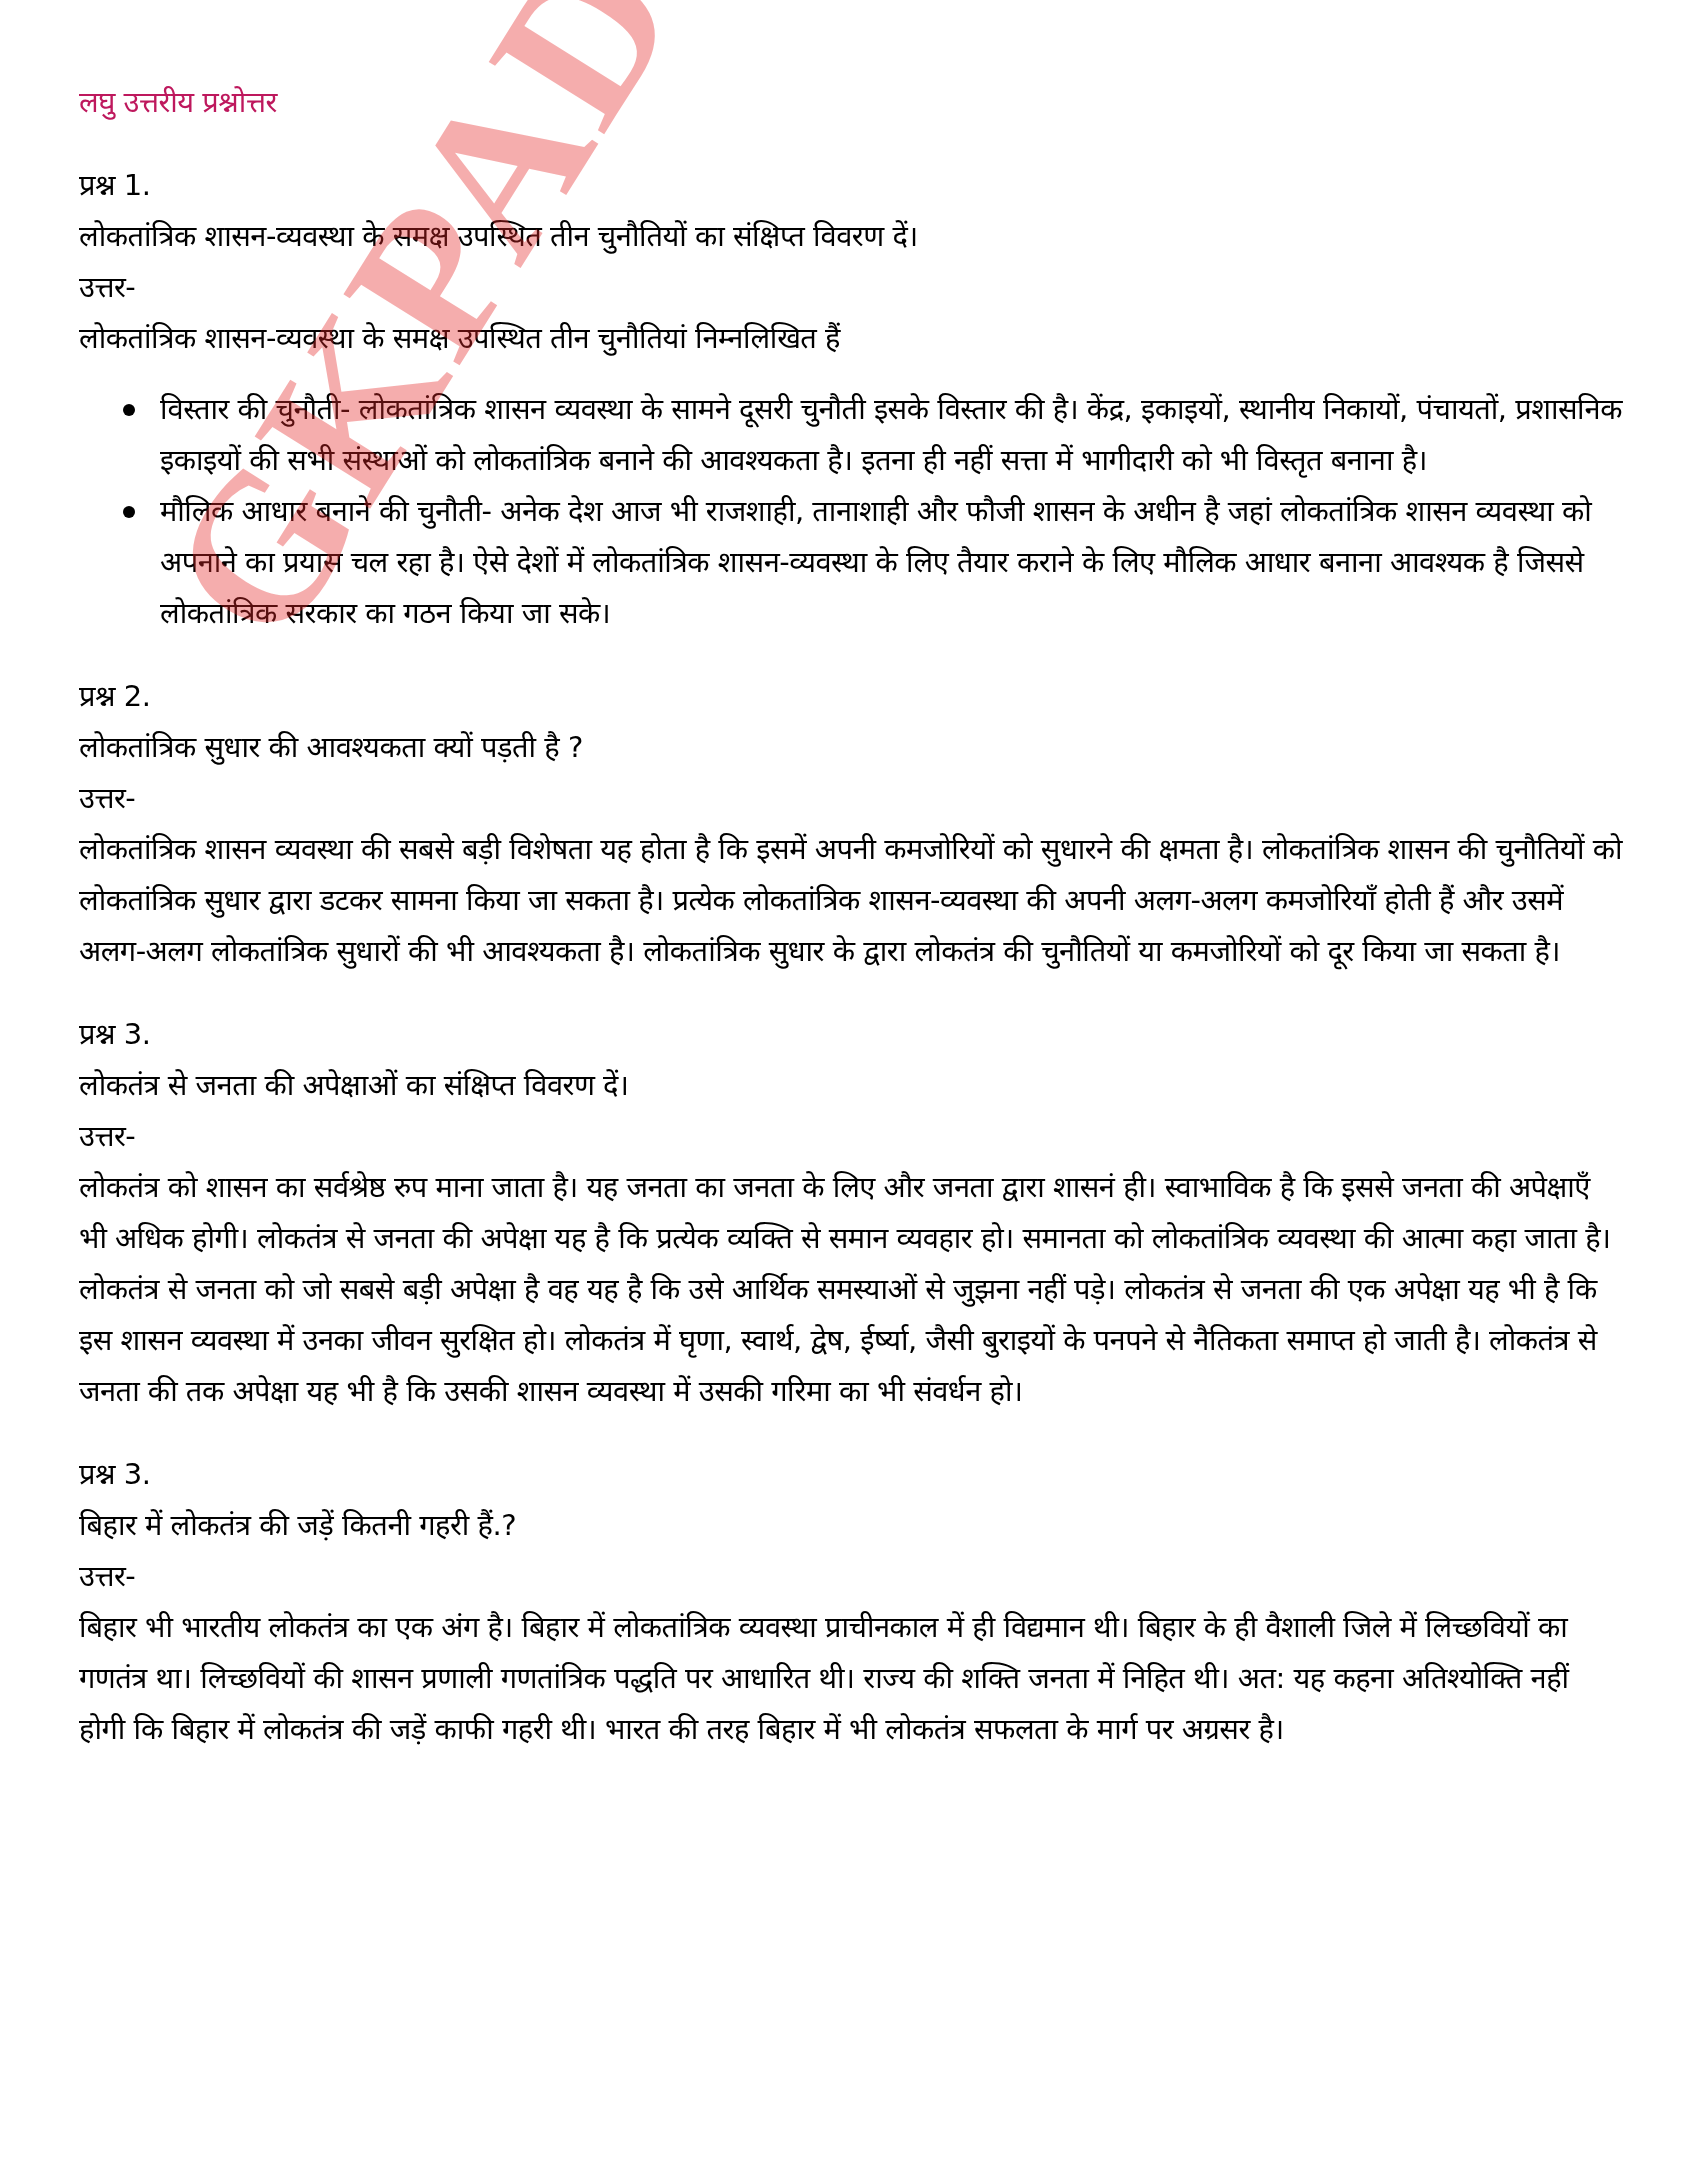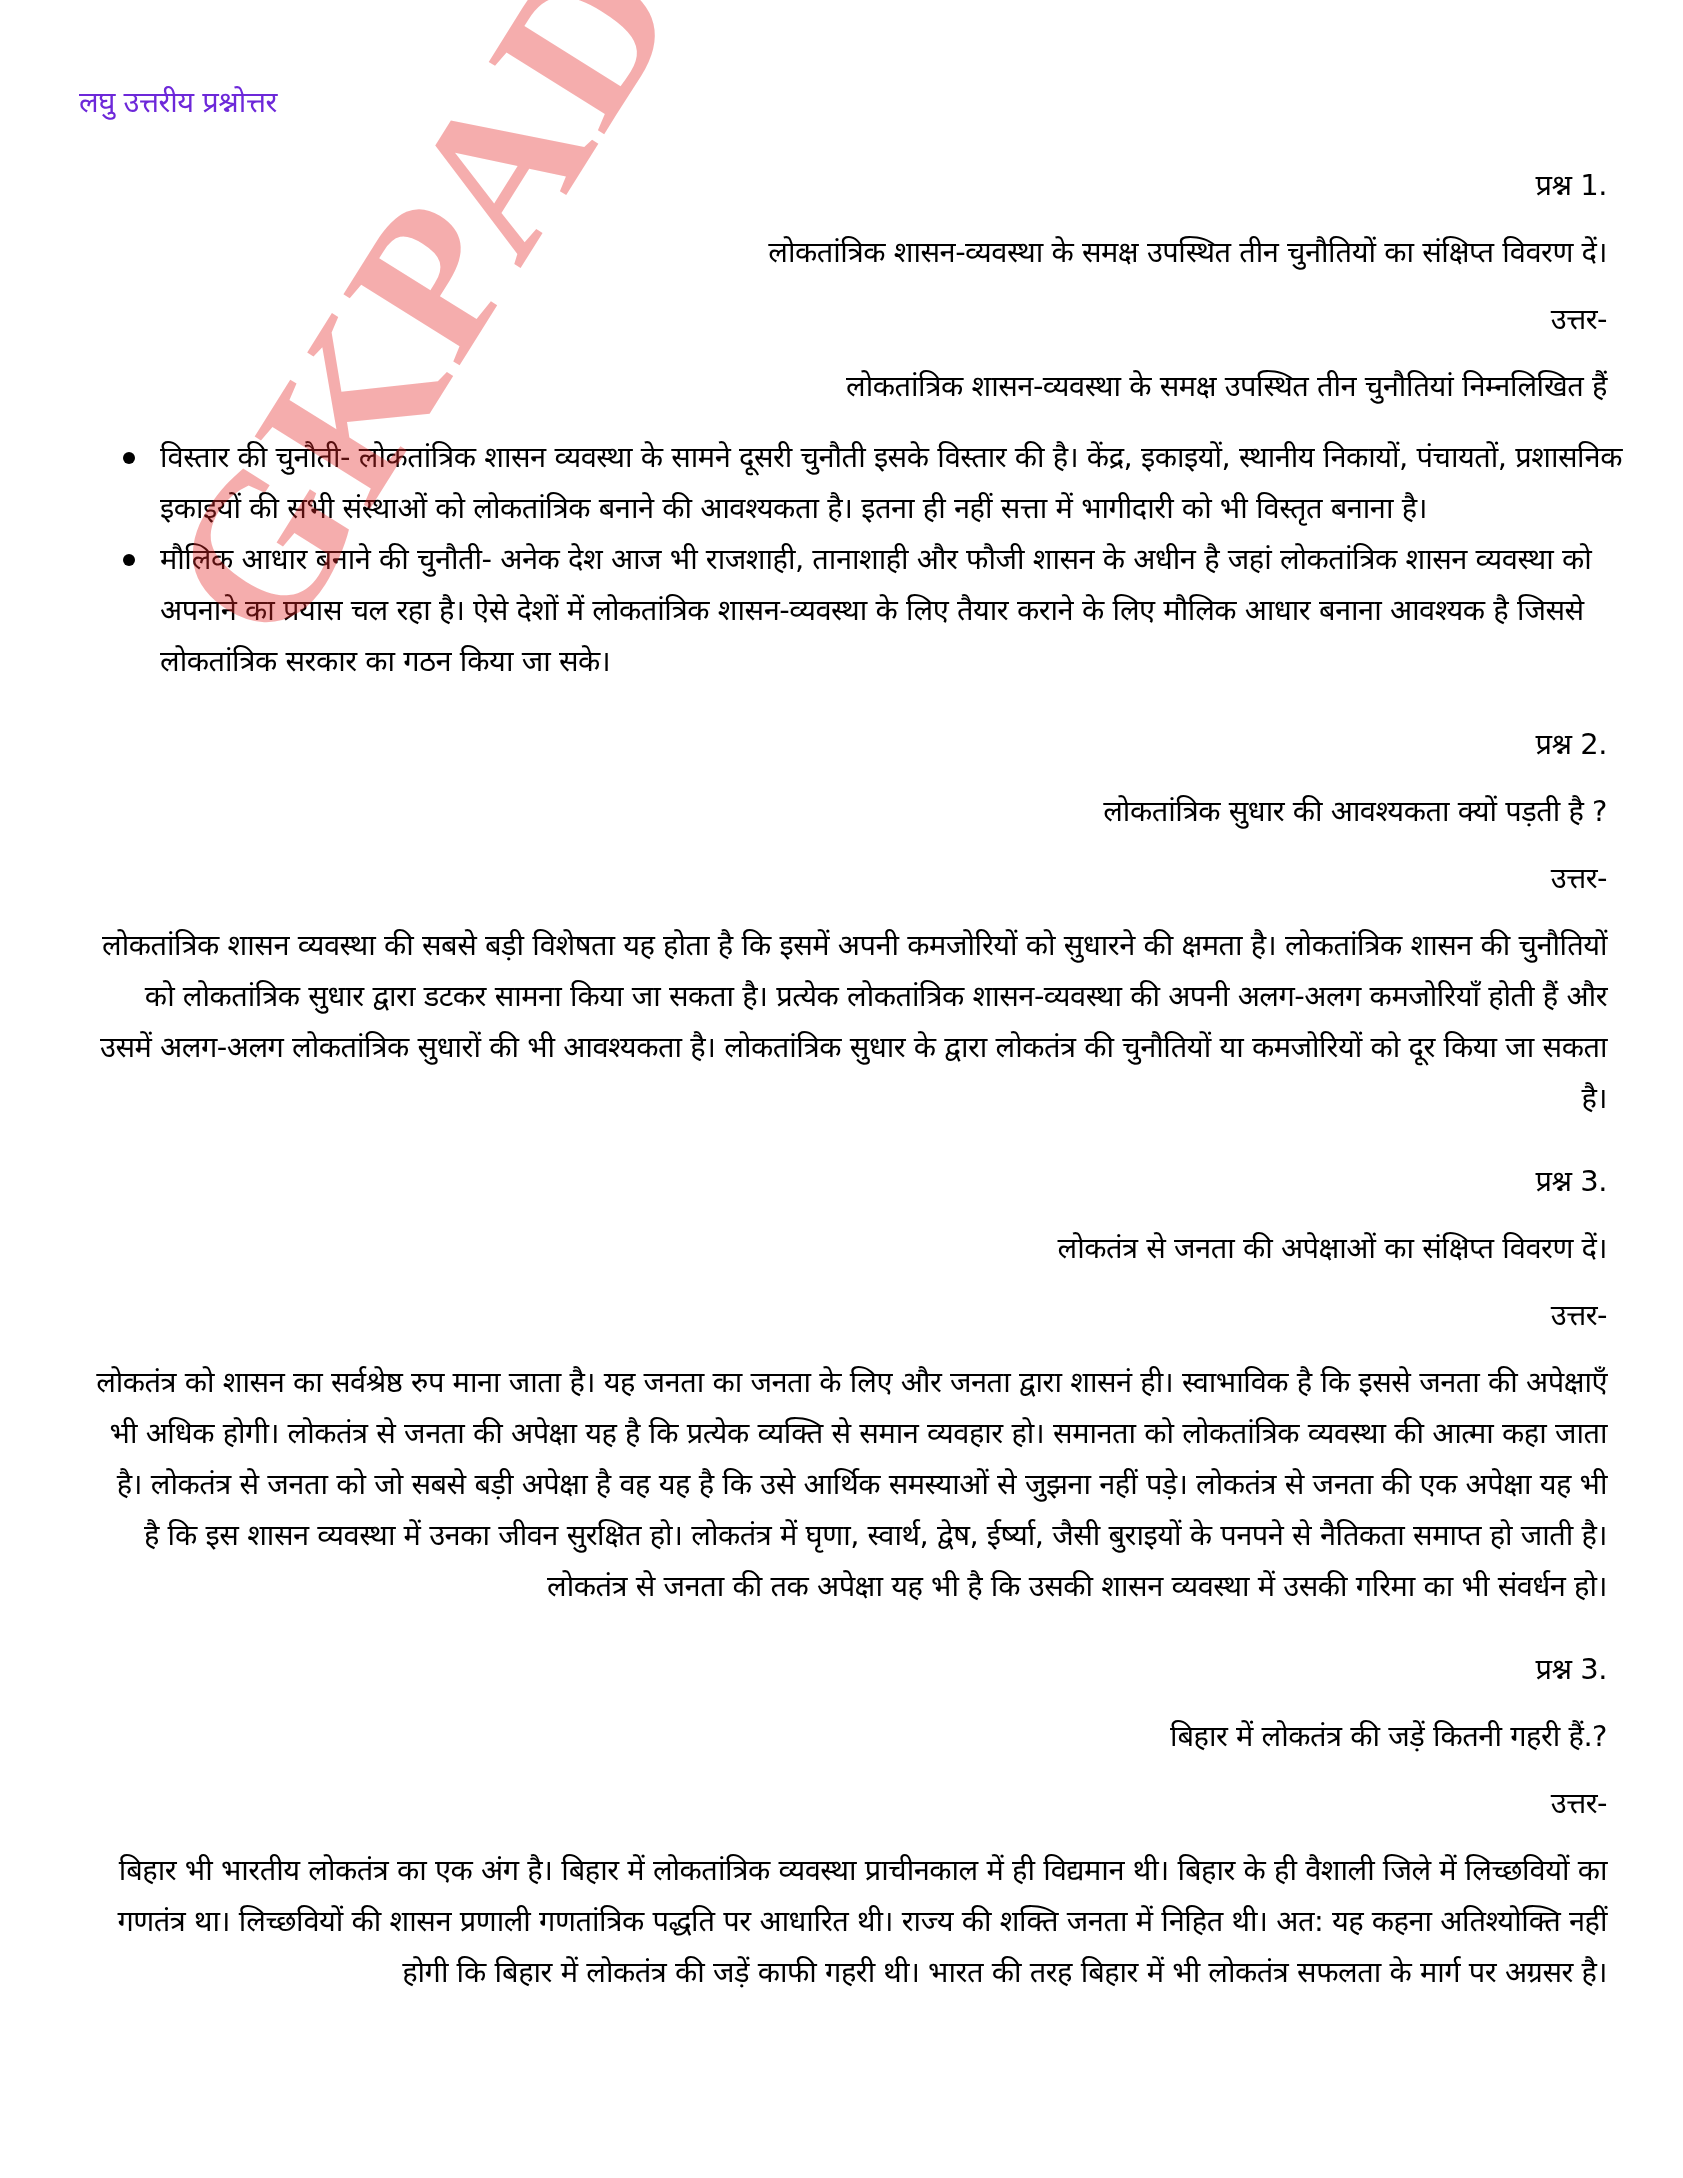--- a/index.html
+++ b/index.html
@@ -18,28 +18,28 @@
     .page {
       position: absolute;
       left: 79px;
       top: 77px;
       width: 1544px;
       font-size: 29px;
       line-height: 51px;
       letter-spacing: -0.5px;
     }
     .doc-title {
-      color: #6d28d9;
+      color: #be185d;
       margin: 0 0 32px 0;
       font-weight: normal;
       font-size: 29px;
       line-height: 51px;
     }
     .qa { margin: 0 0 32px 0; }
-    .qa p { margin: 16px; text-align: right; }
+    .qa p { margin: 0; }
     .bullets {
       list-style: none;
       margin: 20px 0 0 0;
       padding: 0;
     }
     .bullets li {
       position: relative;
       padding-left: 81px;
     }
     .bullet-dot {

